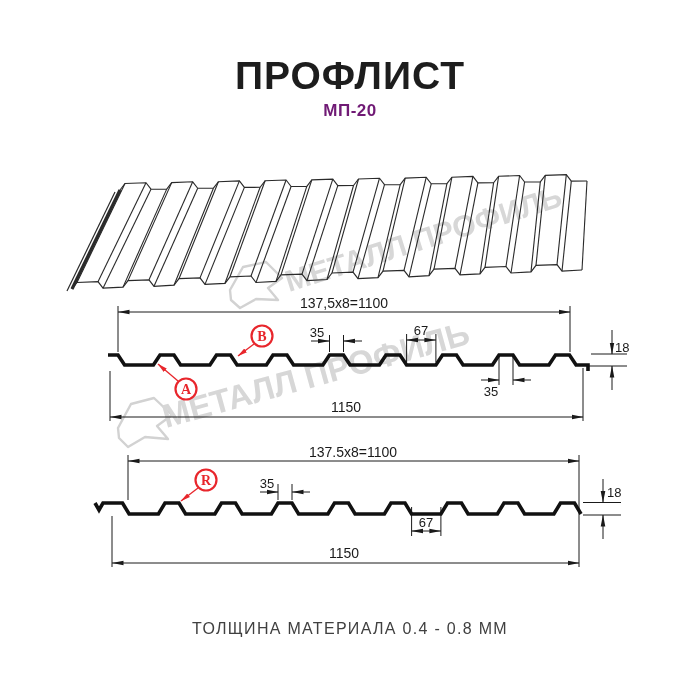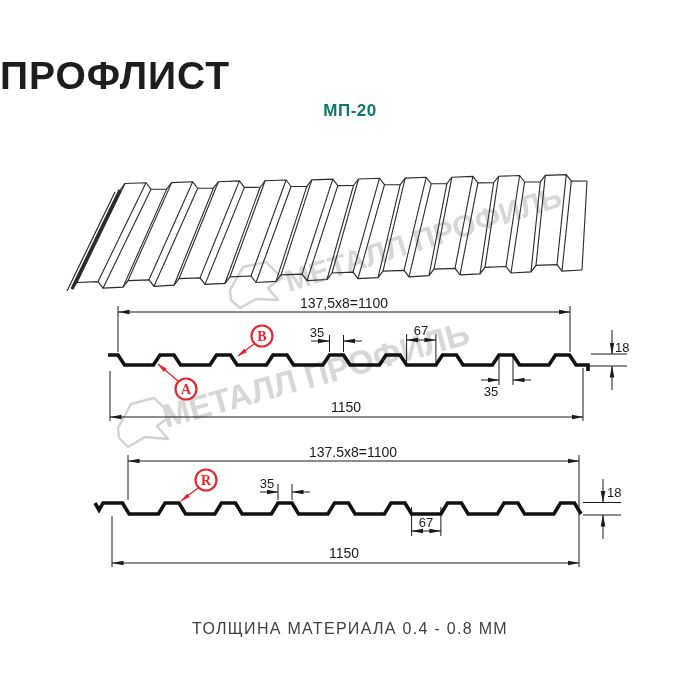--- a/index.html
+++ b/index.html
@@ -1,21 +1,21 @@
 <!DOCTYPE html>
 <html><head>
 <meta charset="utf-8">
 <style>
   html,body{margin:0;padding:0;background:#ffffff;}
   body{width:700px;height:700px;position:relative;overflow:hidden;
        font-family:"Liberation Sans",sans-serif;}
-  .title{position:absolute;top:54px;left:0;width:700px;
+  .title{position:absolute;top:54px;left:0;width:700px;text-align:center;
          font-size:39px;font-weight:800;letter-spacing:1px;color:#1d1d1d;}
   .subtitle{position:absolute;top:101px;left:0;width:700px;text-align:center;
-         font-size:17px;font-weight:600;letter-spacing:.5px;color:#0f766e;}
+         font-size:17px;font-weight:600;letter-spacing:.5px;color:#701a75;}
   .footer{position:absolute;top:620px;left:0;width:700px;text-align:center;
          font-size:16px;font-weight:500;letter-spacing:1.3px;color:#404040;}
   svg{position:absolute;top:0;left:0;}
   .dim{stroke:#1a1a1a;stroke-width:1;fill:none;}
   .prof{stroke:#111;stroke-width:3.6;fill:none;stroke-linejoin:miter;}
   .dimtxt{font-family:"Liberation Sans",sans-serif;font-size:13px;fill:#1a1a1a;}
   .dimtxt2{font-family:"Liberation Sans",sans-serif;font-size:14px;fill:#1a1a1a;}
   .redtxt{font-family:"Liberation Serif",serif;font-weight:700;font-size:14px;fill:#e8262c;}
   .wmtxt{font-family:"Liberation Sans",sans-serif;font-weight:700;fill:#d7d7d7;}
   .wmlogo{stroke:#d2d2d2;stroke-width:2.4;fill:none;stroke-linejoin:round;}

